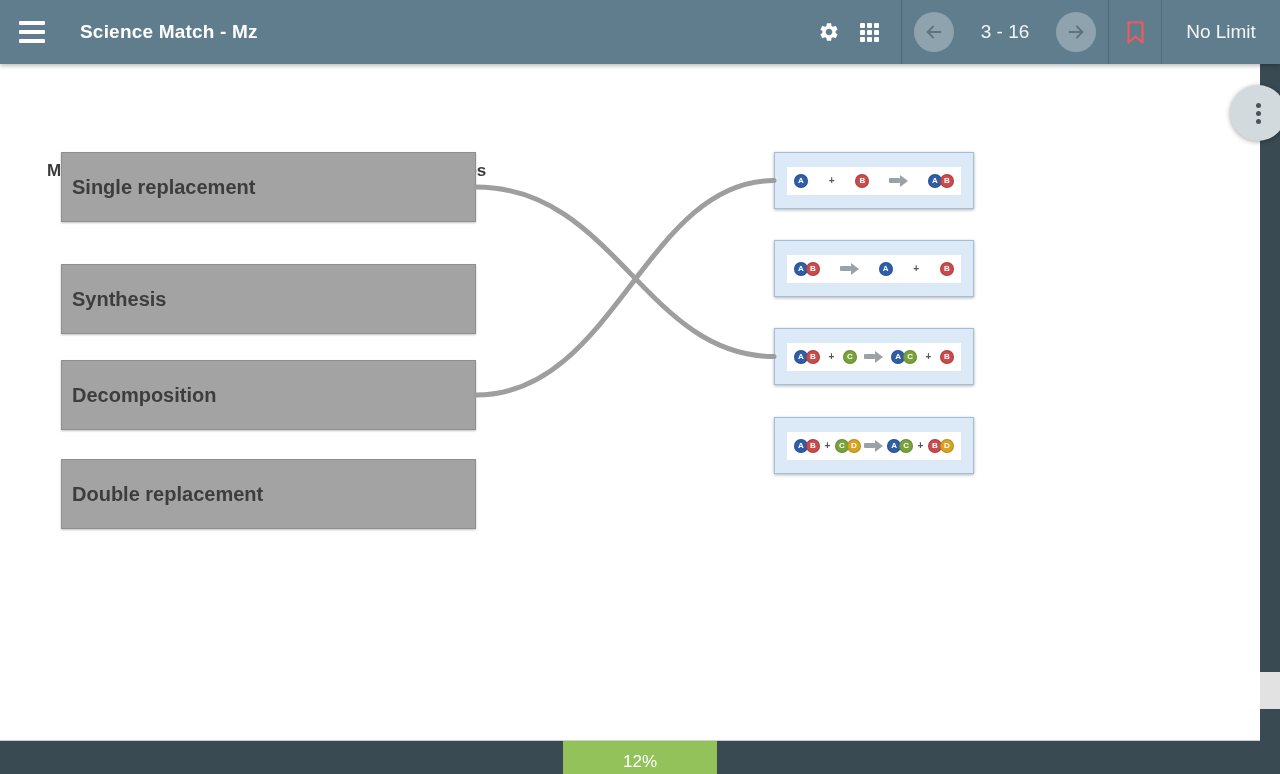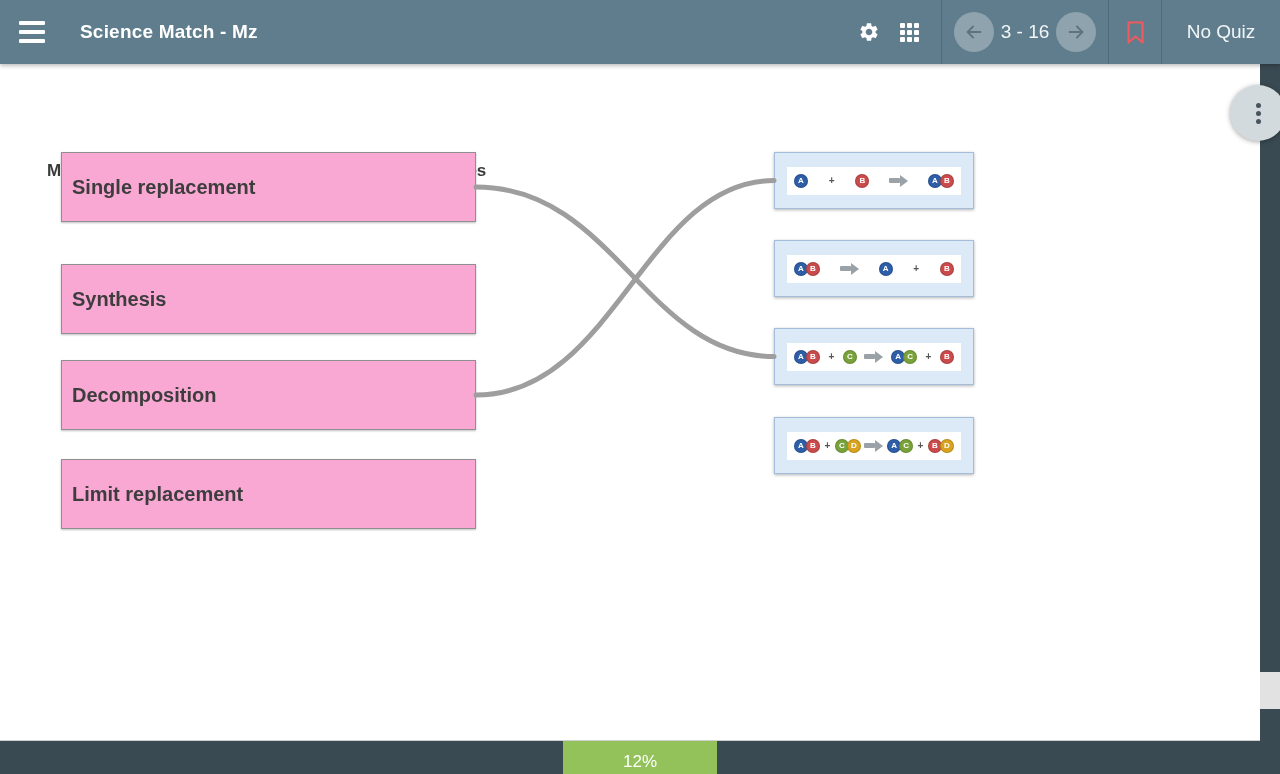--- a/index.html
+++ b/index.html
@@ -15,31 +15,31 @@
   .hamburger i { display:block; width:26px; height:4px; background:#fff; border-radius:1px; }
   .appbar-title { font-size:19px; font-weight:bold; margin-left:16px; letter-spacing:0.2px; }
   .appbar-spacer { flex:1; }
   .iconbtn { width:40px; height:64px; display:flex; align-items:center; justify-content:center; cursor:pointer; }
   .grid-icon { display:grid; grid-template-columns:repeat(3,5px); grid-template-rows:repeat(3,5px); gap:2px; }
   .grid-icon i { background:#fff; border-radius:1px; }
   .vdiv { width:1px; height:64px; background:rgba(0,0,0,0.15); }
   .navgroup { display:flex; align-items:center; height:64px; padding:0 12px; }
   .navcircle { width:40px; height:40px; border-radius:50%; background:#8ea3ae;
                display:flex; align-items:center; justify-content:center; cursor:pointer; }
-  .nav-pos { width:62px; text-align:center; font-size:19px; color:#f2f5f7; }
+  .nav-pos { width:102px; text-align:center; font-size:19px; color:#f2f5f7; }
   .bookmark-cell { width:52px; height:64px; display:flex; align-items:center; justify-content:center; cursor:pointer; }
   .nolimit { width:118px; text-align:center; font-size:19px; color:#f2f5f7; }
 
   
   .main { position:absolute; top:64px; left:0; width:1260px; height:677px;
           background:#ffffff; border-bottom:1px solid #cfcfcf; z-index:1; }
   .question { position:absolute; left:47px; top:97px; font-size:17px; font-weight:bold; color:#3a3a3a; }
 
   .match-box { position:absolute; left:61px; width:415px; height:70px;
-               background:#f9a8d4; border:1px solid #8f8f8f;
+               background:#a3a3a3; border:1px solid #8f8f8f;
                box-shadow:0 1px 2px rgba(0,0,0,0.25);
                display:flex; align-items:center; padding-left:10px; cursor:pointer; }
   .match-box span { font-size:20px; font-weight:bold; color:#3d3d3d; }
 
   .rx-card { position:absolute; left:774px; width:200px; height:57px;
              background:#dce9f6; border:1px solid #a4bed9;
              box-shadow:0 1px 3px rgba(0,0,0,0.3); cursor:pointer; }
   .rx-strip { position:absolute; left:12px; right:12px; top:50%; transform:translateY(-50%);
               height:28px; background:#fff; display:flex; align-items:center;
               justify-content:space-between; padding:0 7px; }
@@ -128,37 +128,37 @@
   <div class="vdiv"></div>
 
   <div class="bookmark-cell">
     <svg width="19" height="23" viewBox="0 0 19 23" fill="none" stroke="#ee5a5e" stroke-width="2.2" stroke-linejoin="round">
       <path d="M2.5 1.5 h14 v20 l-7 -6 -7 6 z"></path>
     </svg>
   </div>
 
   <div class="vdiv"></div>
 
-  <div class="nolimit">No Quiz</div>
+  <div class="nolimit">No Limit</div>
 </div>
 
 <div class="main">
   <div class="question">Match the chemical reaction types with their examples</div>
   <div id="left-col">
       <div class="match-box" style="top: 88px;">
         <span>Single replacement</span>
       </div>
       <div class="match-box" style="top: 200px;">
         <span>Synthesis</span>
       </div>
       <div class="match-box" style="top: 296px;">
         <span>Decomposition</span>
       </div>
       <div class="match-box" style="top: 395px;">
-        <span>Limit replacement</span>
+        <span>Double replacement</span>
       </div>
     </div>
   <div id="right-col">
       <div class="rx-card" title="A + B → AB" style="top: 88px;">
         <div class="rx-strip">
           <span class="molecule">
             <span class="atom" style="background: rgb(46, 94, 167);">A</span>
           </span>
           <span class="plus">+</span>
           <span class="molecule">

